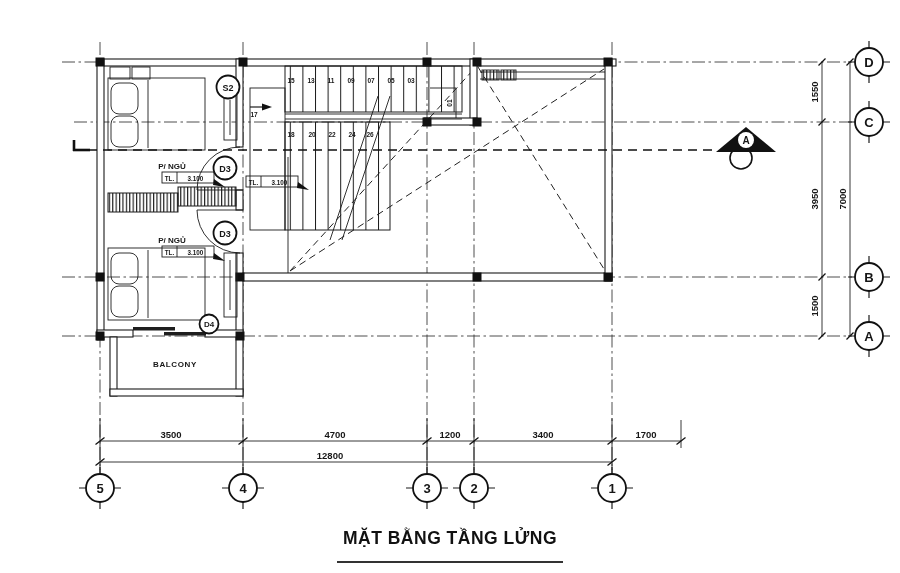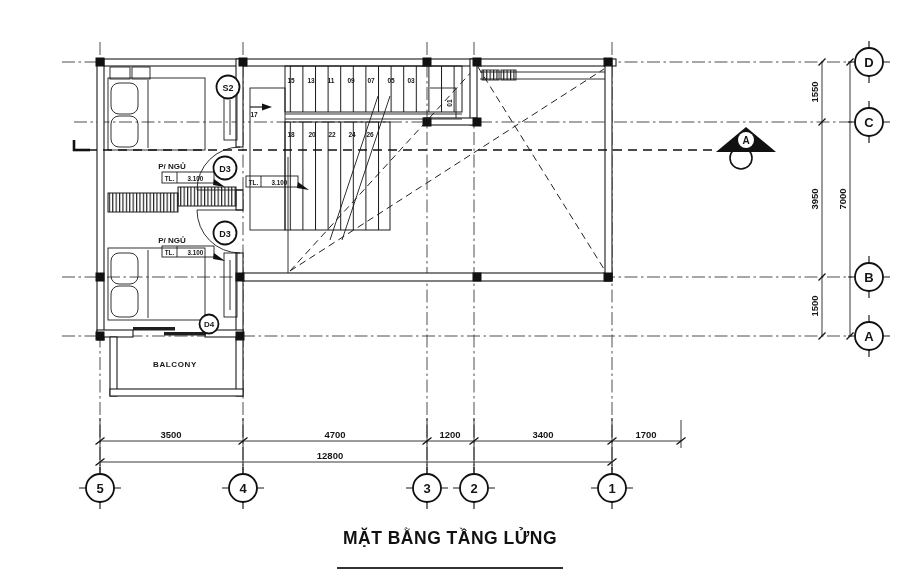--- a/index.html
+++ b/index.html
@@ -18,21 +18,21 @@
   .med{stroke-width:1.2;fill:none;}
   .wall{fill:#ffffff;stroke:#1b1b1b;stroke-width:1.1;}
   .col{fill:#111111;stroke:none;}
   .cl{stroke:#3a3a3a;stroke-width:0.9;fill:none;stroke-dasharray:13 3.5 2.5 3.5;}
   .voidl{stroke:#222;stroke-width:1;fill:none;stroke-dasharray:7 4.5;}
   .secl{stroke:#111;stroke-width:1.7;fill:none;stroke-dasharray:9 6;}
   .dimln{stroke:#222;stroke-width:0.9;fill:none;}
   .tick{stroke:#111;stroke-width:1.3;fill:none;}
   .title-wrap{position:absolute;left:0;top:528px;width:100%;text-align:center;color:#111;}
   .title-main{display:inline-block;font-size:17.5px;font-weight:700;letter-spacing:0.5px;
-              border-bottom:2px solid #333;padding:0 6px 18px 6px;}
+              border-bottom:2px solid #333;padding:0 6px 12px 6px;}
   .title-sub{font-size:12px;margin-top:2px;color:#161616;}
 </style>
 </head>
 <body>
 
 <div class="page">
 <svg width="900" height="573" viewBox="0 0 900 573">
   <defs>
     <pattern id="risers" width="12.6" height="10" patternUnits="userSpaceOnUse">
       <line x1="0.5" y1="0" x2="0.5" y2="10" stroke="#1b1b1b" stroke-width="1"></line>

